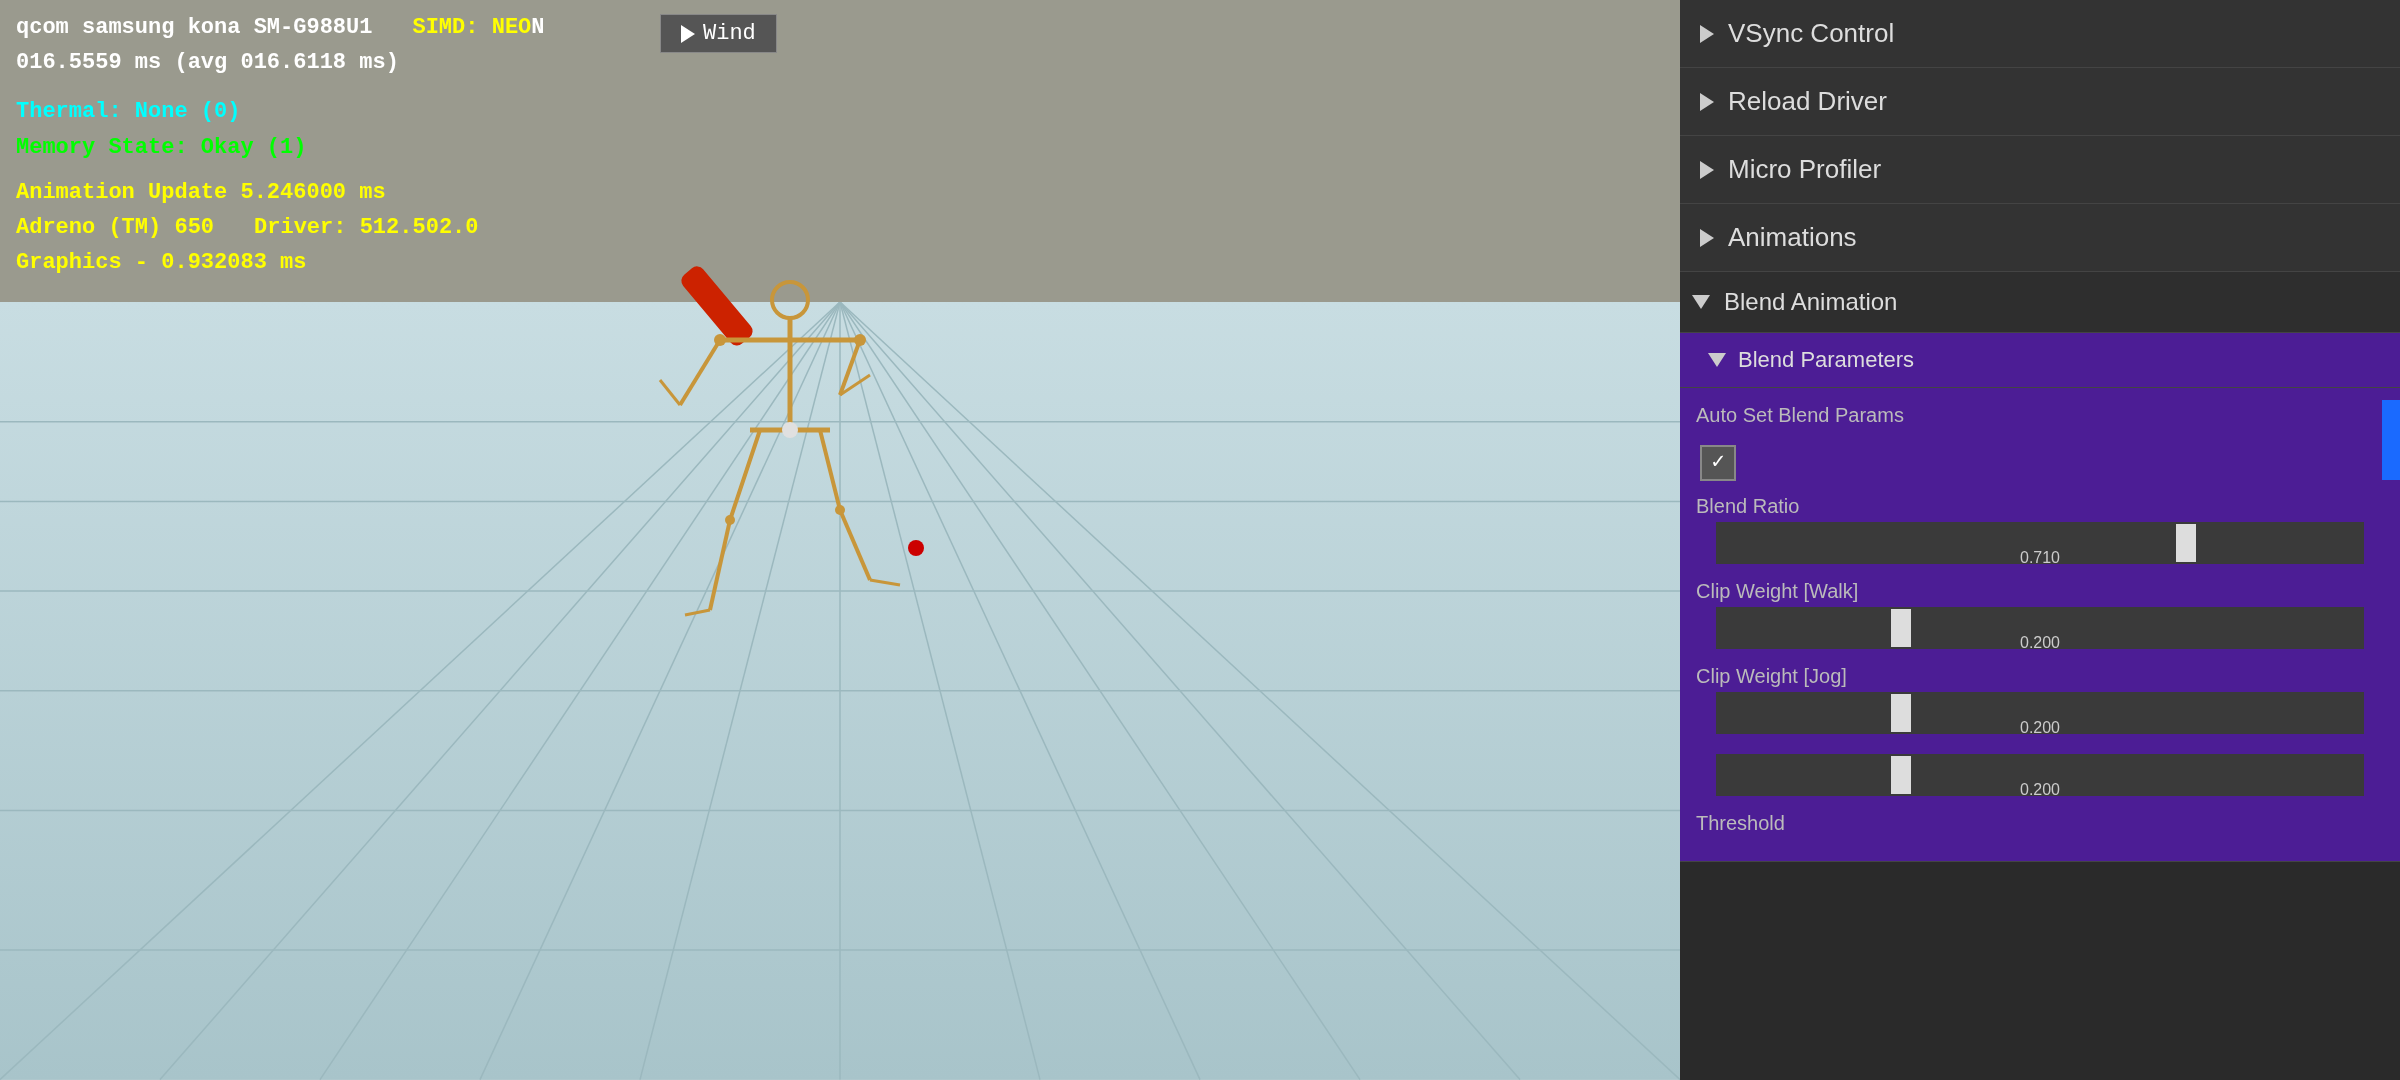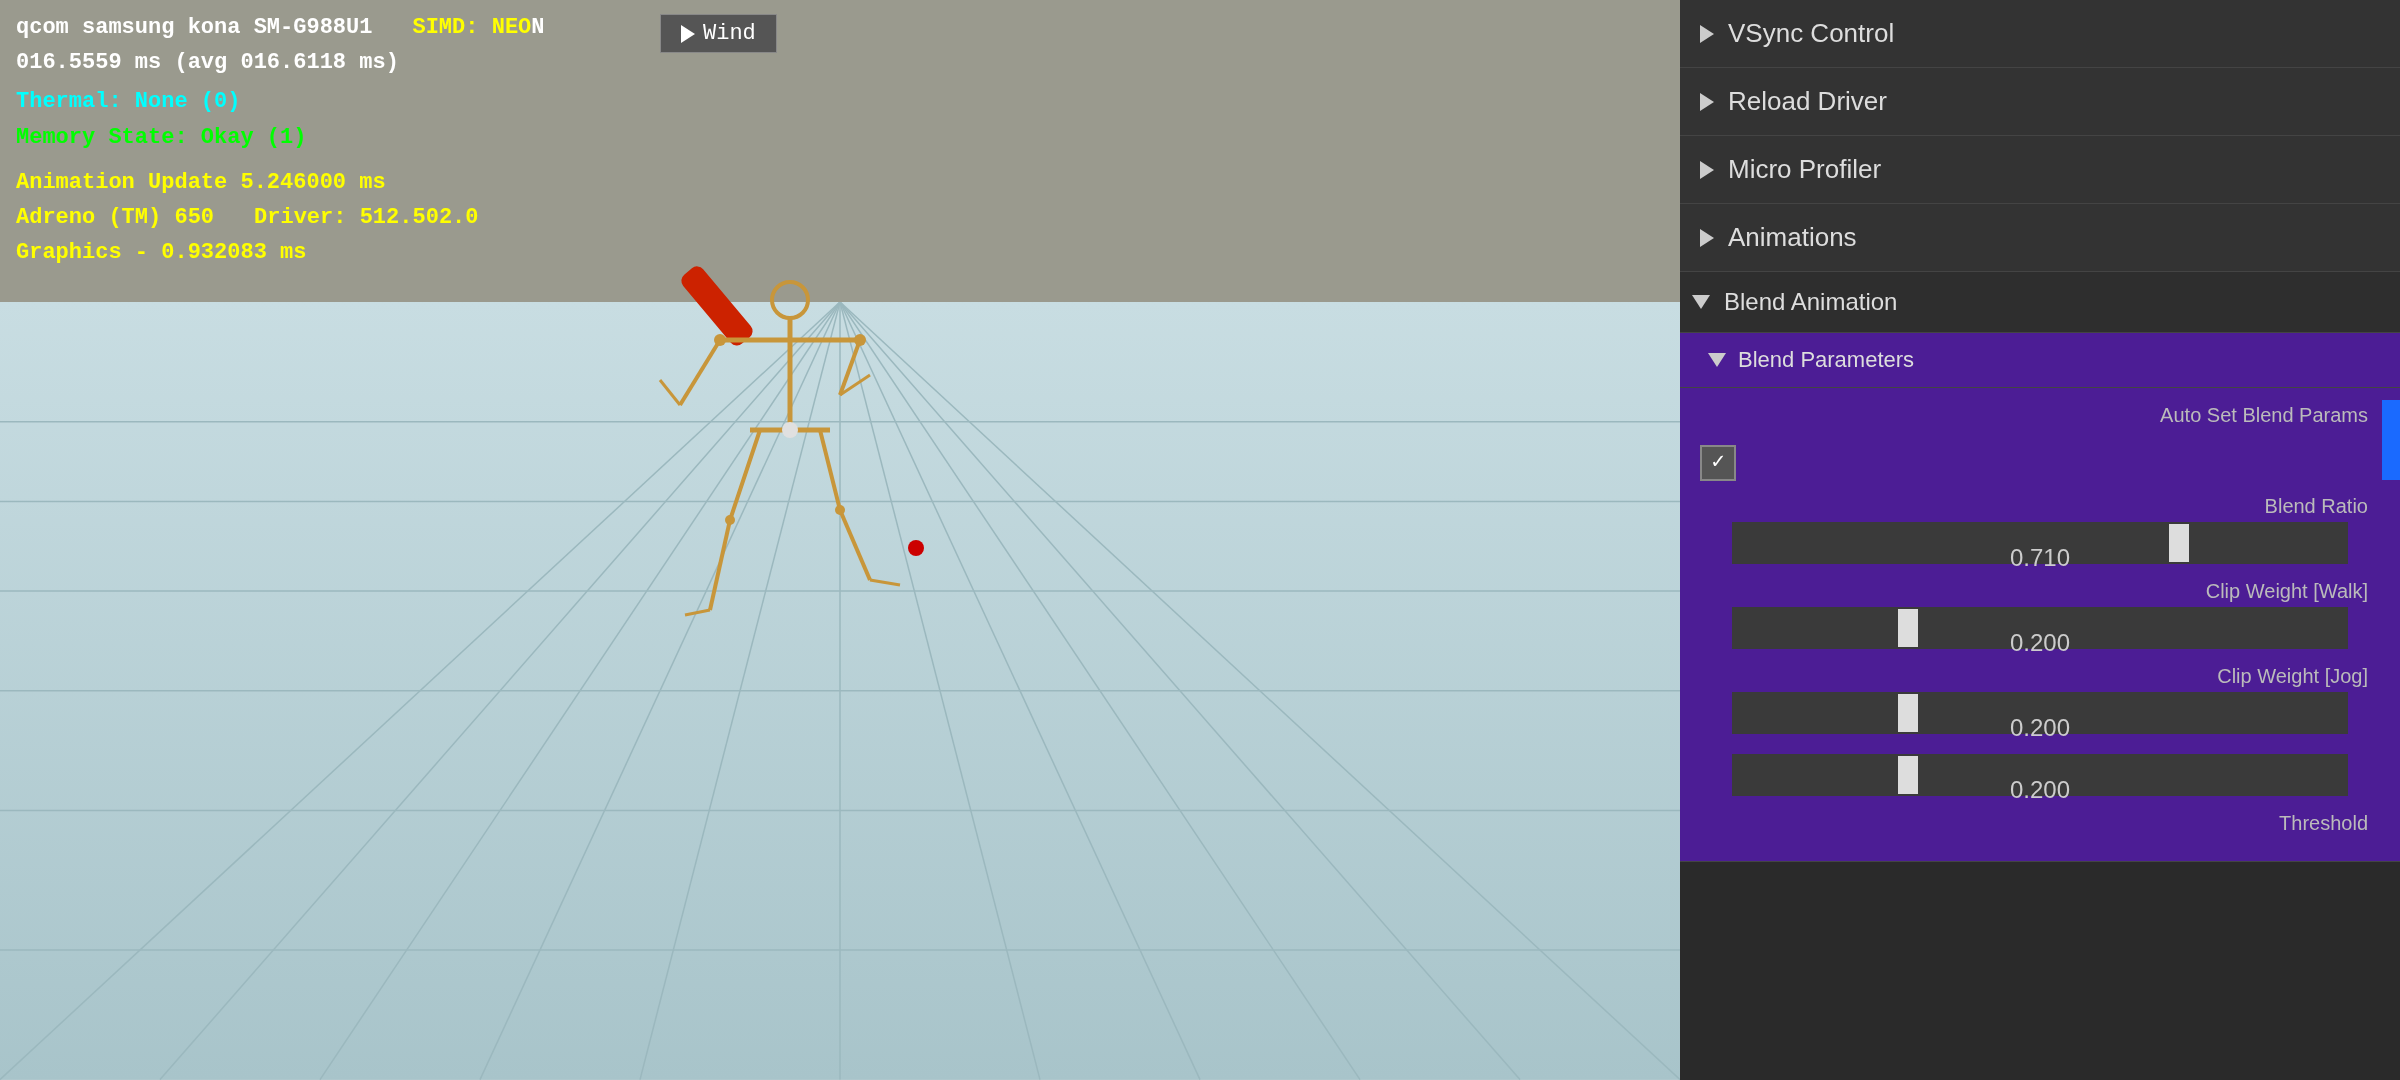--- a/index.html
+++ b/index.html
@@ -182,22 +182,21 @@
       margin-bottom: 10px;
     }
 
     .params-title {
       color: #ddd;
       font-size: 22px;
       font-family: Arial, sans-serif;
     }
 
     .param-row {
-      padding: 6px 32px;
-      text-align: right;
+      padding: 6px 16px;
     }
 
     .param-label {
       color: #bbb;
       font-size: 20px;
       font-family: Arial, sans-serif;
       margin-bottom: 4px;
     }
 
     
@@ -230,21 +229,21 @@
       display: flex;
       align-items: center;
       background: #3a3a3a;
       margin: 4px 20px;
       height: 42px;
       position: relative;
     }
 
     .slider-value {
       color: #ccc;
-      font-size: 24px;
+      font-size: 16px;
       font-family: Arial, sans-serif;
       position: absolute;
       left: 50%;
       transform: translateX(-50%);
       margin-top: 30px;
     }
 
     .slider-thumb {
       position: absolute;
       width: 20px;
@@ -343,21 +342,21 @@
   <div id="red-dot"></div>
 
   <div id="hud">
     <div style="display:flex; gap:40px; align-items:baseline;">
       <span class="hud-white">qcom samsung kona SM-G988U1</span>
       <span class="hud-yellow">
         <span>SIMD: NEO</span><span style="color:#fff;">N</span>
       </span>
     </div>
     <div class="hud-white">016.5559 ms (avg 016.6118 ms)</div>
-    <div style="margin-top:4px;">
+    <div style="margin-top:14px;">
       <span class="hud-cyan">Thermal: None (0)</span>
     </div>
     <div>
       <span class="hud-green">Memory State: Okay (1)</span>
     </div>
     <div style="margin-top:10px;">
       <span class="hud-yellow">Animation Update 5.246000 ms</span>
     </div>
     <div style="display:flex; gap:40px;">
       <span class="hud-yellow">Adreno (TM) 650</span>

